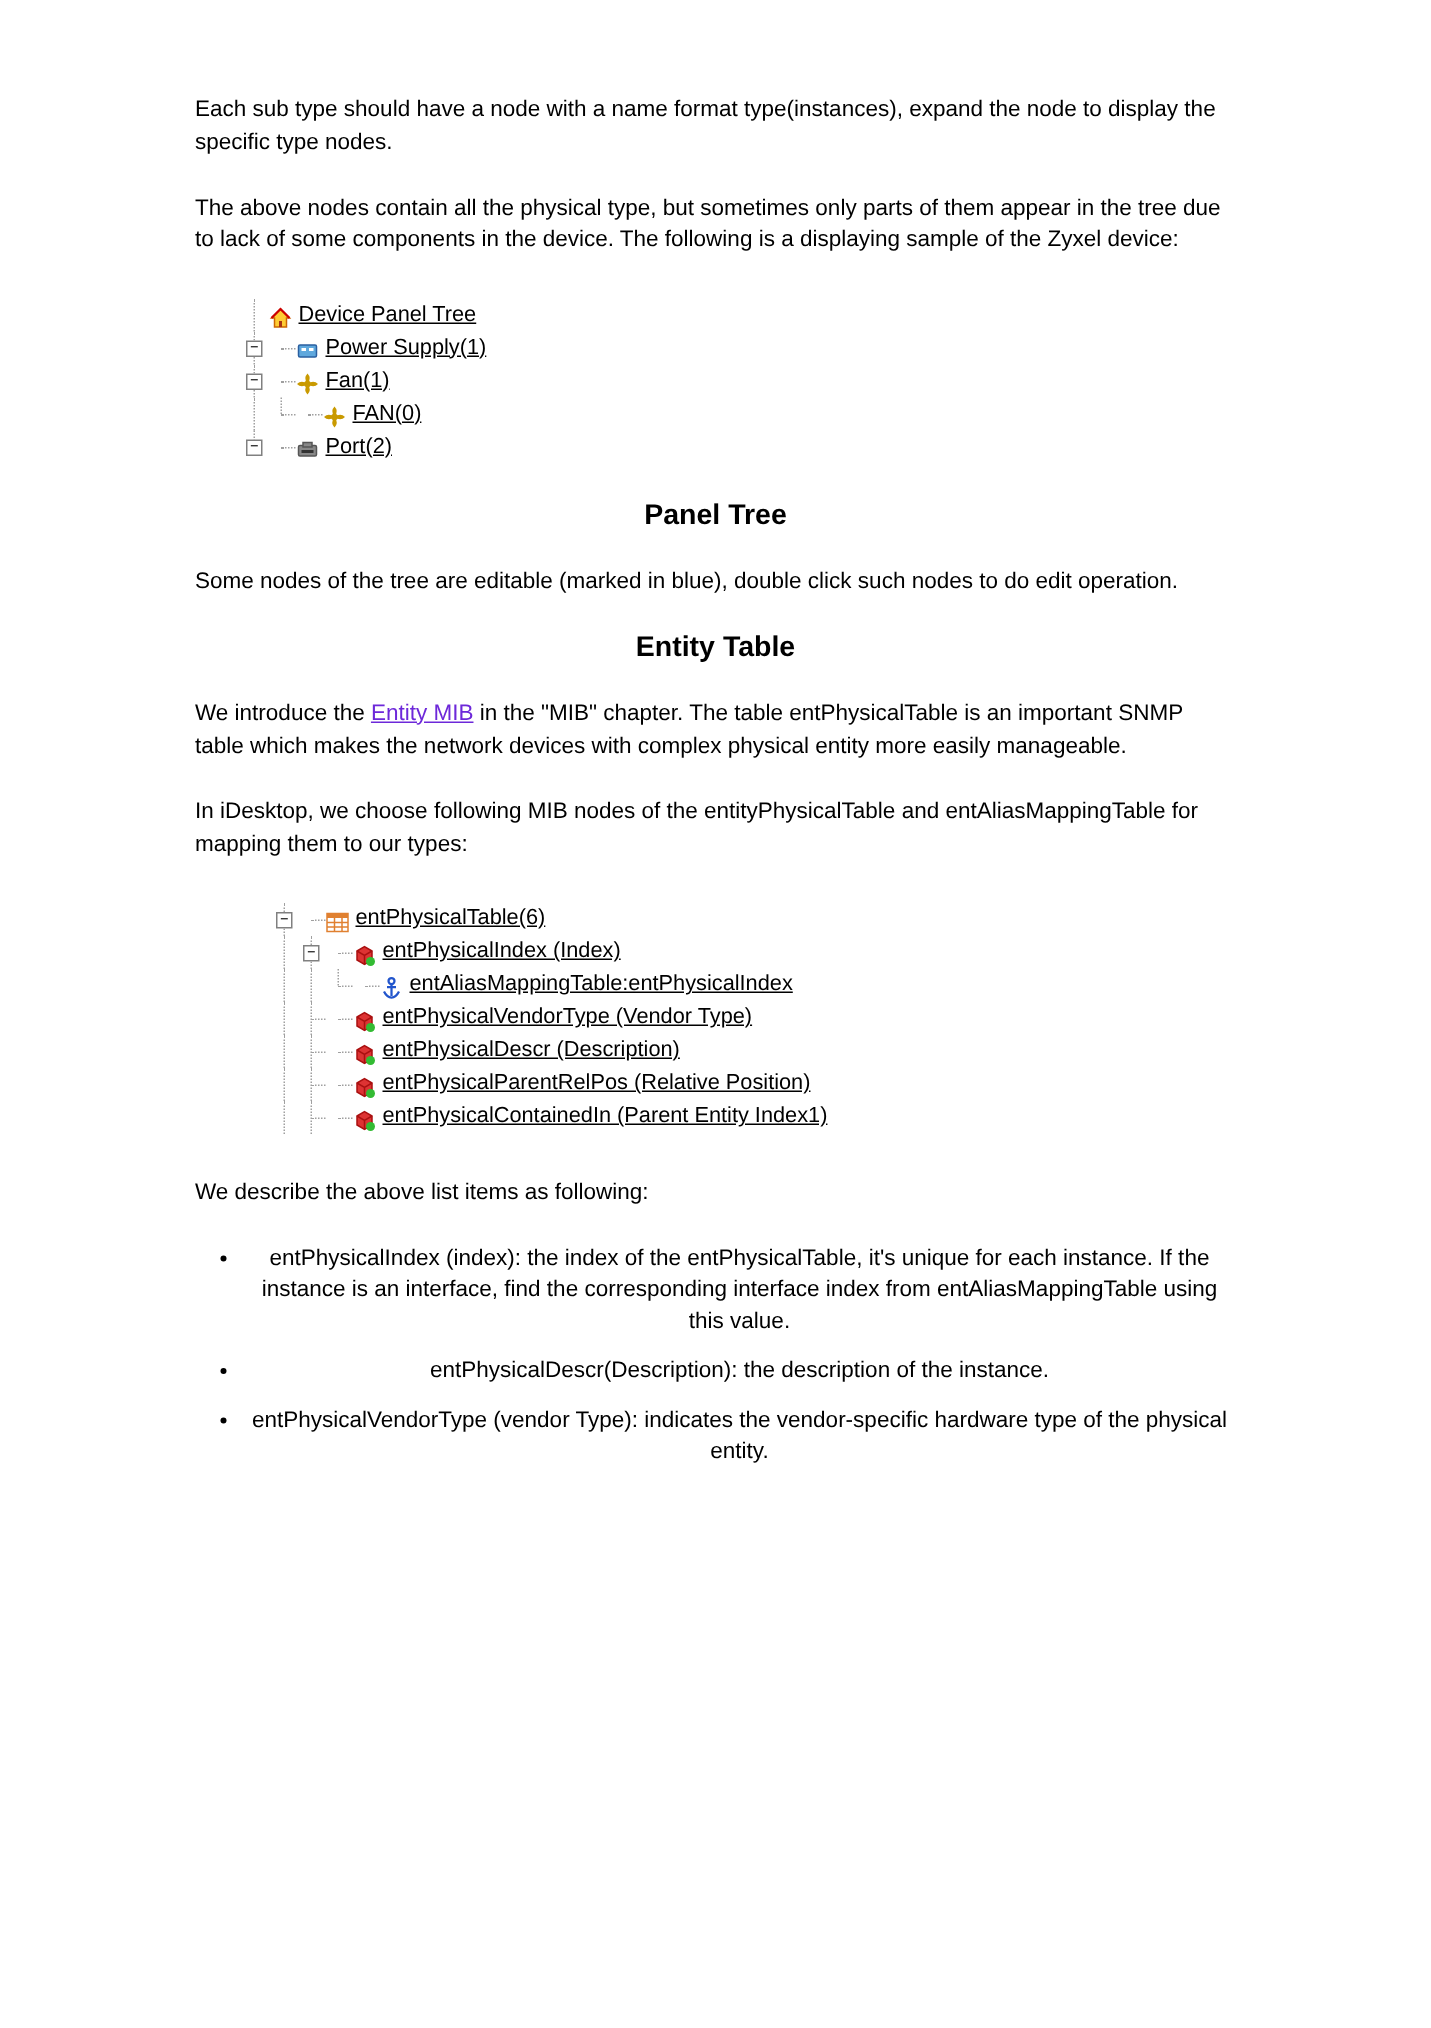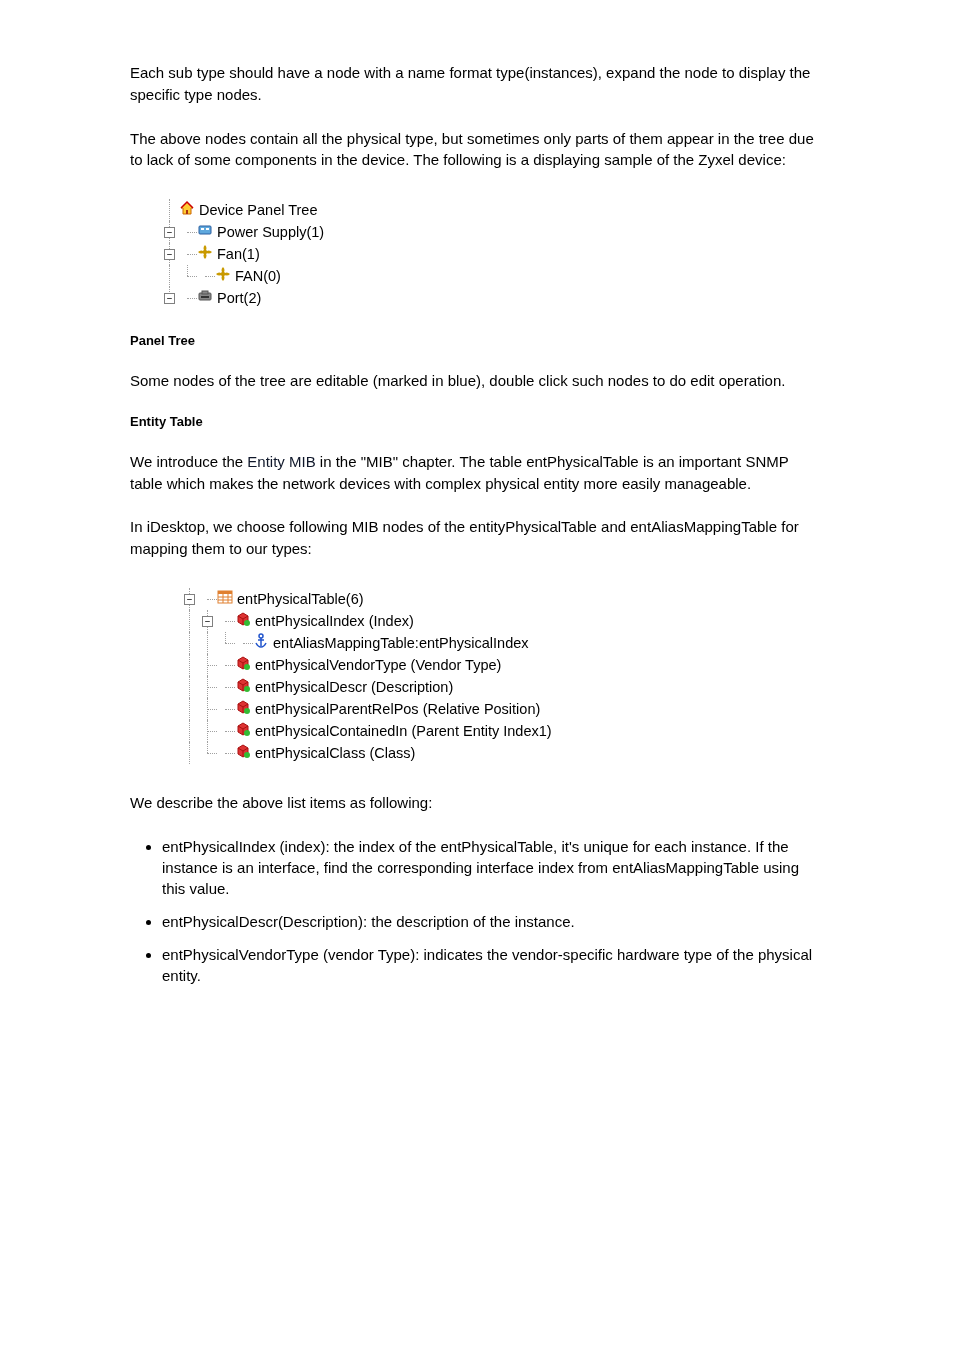--- a/index.html
+++ b/index.html
@@ -5,41 +5,42 @@
     * { box-sizing: border-box; margin: 0; padding: 0; }
     body {
       font-family: Arial, Helvetica, sans-serif;
       font-size: 15px;
       color: #000;
       background: #fff;
       padding: 40px 130px;
       width: 954px;
     }
     p { margin: 22px 0; line-height: 1.45; }
-    .section-title { font-weight: bold; font-size: 13px; margin-top: 16px; margin-bottom: 6px; }
-    a.link { color: #0f172a; }
-    ul.bullets { list-style: disc; margin-left: 32px; margin-top: 10px; }
+    .section-title { font-weight: bold; font-size: 19px; margin-top: 16px; margin-bottom: 6px; text-align: center; }
+    a.link { color: #6d28d9; text-decoration: underline; }
+    ul.bullets { list-style: disc; margin-left: 32px; margin-top: 10px; text-align: center; }
     ul.bullets li { margin-bottom: 12px; line-height: 1.4; }
 
     
     .tree-img {
       border: none;
       background: #fff;
       padding: 6px 0 6px 0;
       margin: 10px 0 18px 30px;
       font-family: Tahoma, Arial, sans-serif;
       font-size: 14.5px;
       color: #000;
       line-height: 1.55;
     }
     .tree-row {
       display: flex;
-      align-items: flex-start;
+      align-items: flex-end;
       white-space: nowrap;
       height: 22px;
+      text-decoration: underline;
     }
     .tree-indent {
       display: inline-block;
       width: 18px;
       height: 22px;
       position: relative;
       flex-shrink: 0;
     }
     
     .vline::before {
@@ -295,33 +296,20 @@
     <span class="icon cube-icon">
       <svg viewBox="0 0 16 16">
           <path d="M3 5 L8 2 L13 5 L13 11 L8 14 L3 11 Z" fill="#dd3333" stroke="#aa1111"></path>
           <path d="M3 5 L8 8 L13 5 M8 8 L8 14" stroke="#aa1111" fill="none"></path>
           <circle cx="12" cy="12" r="3" fill="#33bb33"></circle>
         </svg>
     </span>
     <span class="txt">entPhysicalContainedIn (Parent Entity Index1)</span>
   </div>
 
-  <div class="tree-row">
-    <span class="tree-indent vline"></span>
-    <span class="tree-indent vtop hline"></span>
-    <span class="tree-indent hline"></span>
-    <span class="icon cube-icon">
-      <svg viewBox="0 0 16 16">
-          <path d="M3 5 L8 2 L13 5 L13 11 L8 14 L3 11 Z" fill="#dd3333" stroke="#aa1111"></path>
-          <path d="M3 5 L8 8 L13 5 M8 8 L8 14" stroke="#aa1111" fill="none"></path>
-          <circle cx="12" cy="12" r="3" fill="#33bb33"></circle>
-        </svg>
-    </span>
-    <span class="txt">entPhysicalClass (Class)</span>
-  </div>
 </div>
 
 <p>We describe the above list items as following:</p>
 
 <ul class="bullets">
   <li>entPhysicalIndex (index): the index of the entPhysicalTable, it's unique for each instance. If the instance is an interface, find the corresponding interface index from entAliasMappingTable using this value.</li>
   <li>entPhysicalDescr(Description): the description of the instance.</li>
   <li>entPhysicalVendorType (vendor Type): indicates the vendor-specific hardware type of the physical entity.</li>
 </ul>
 

